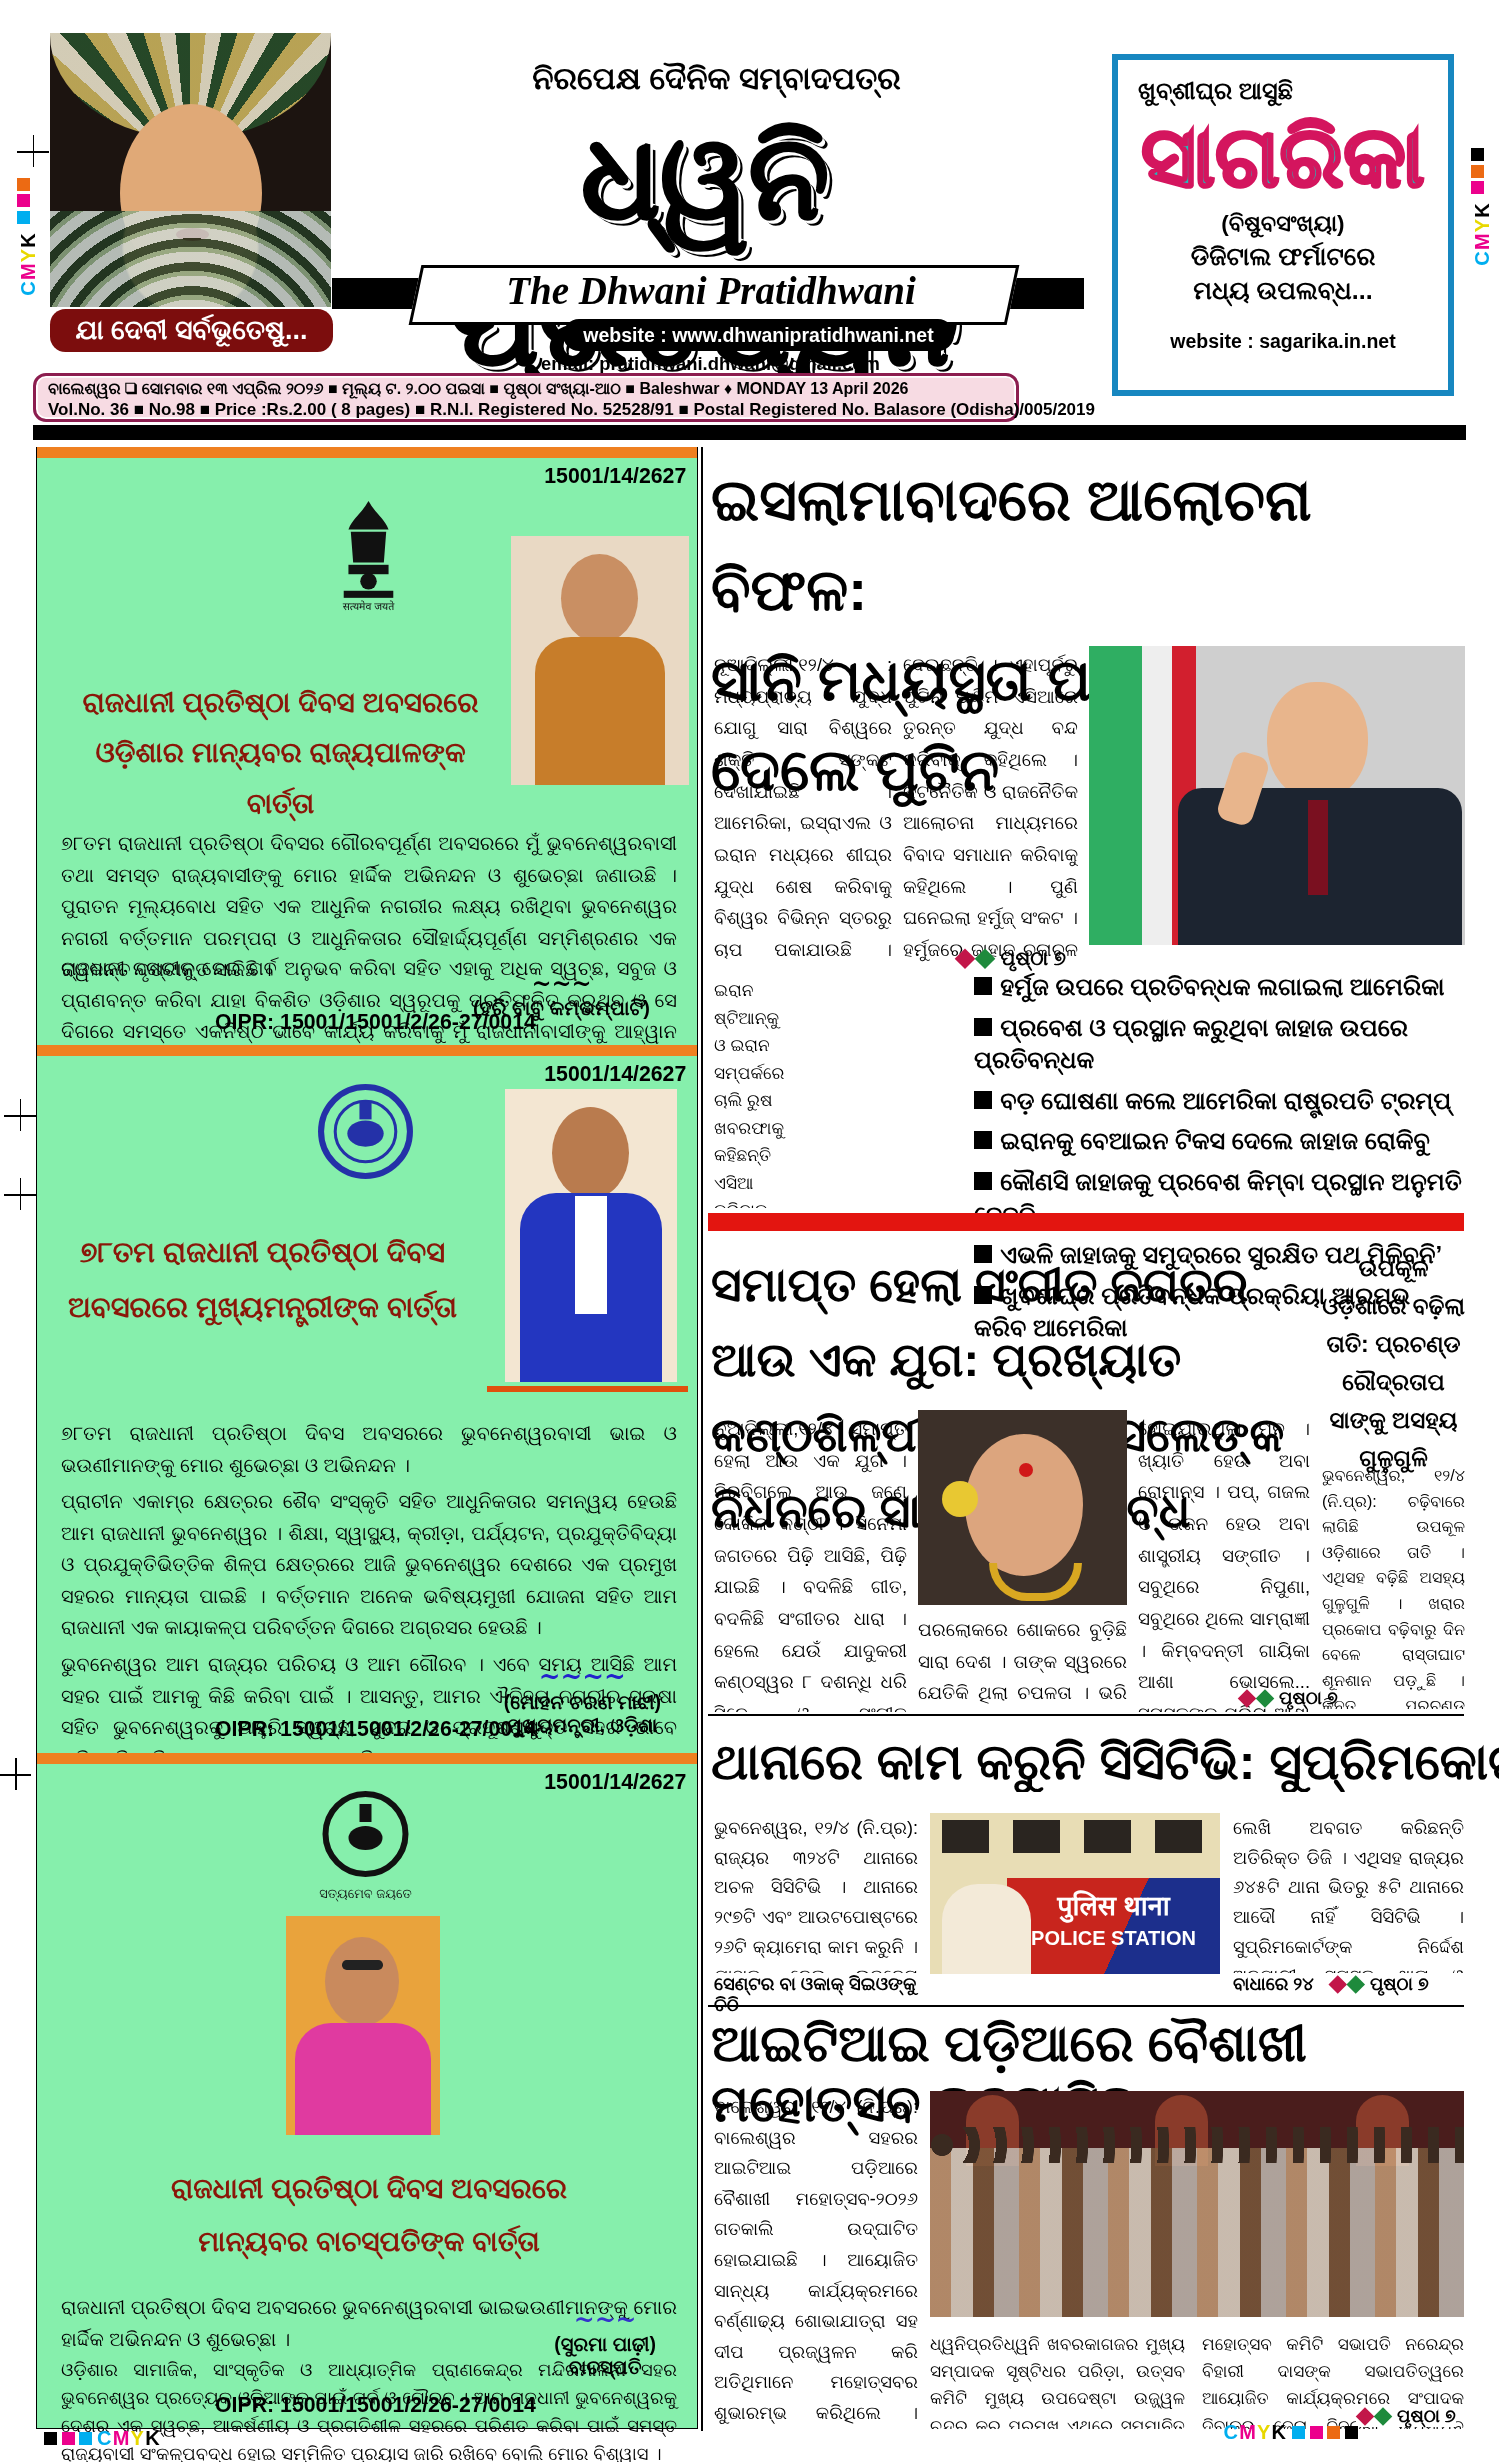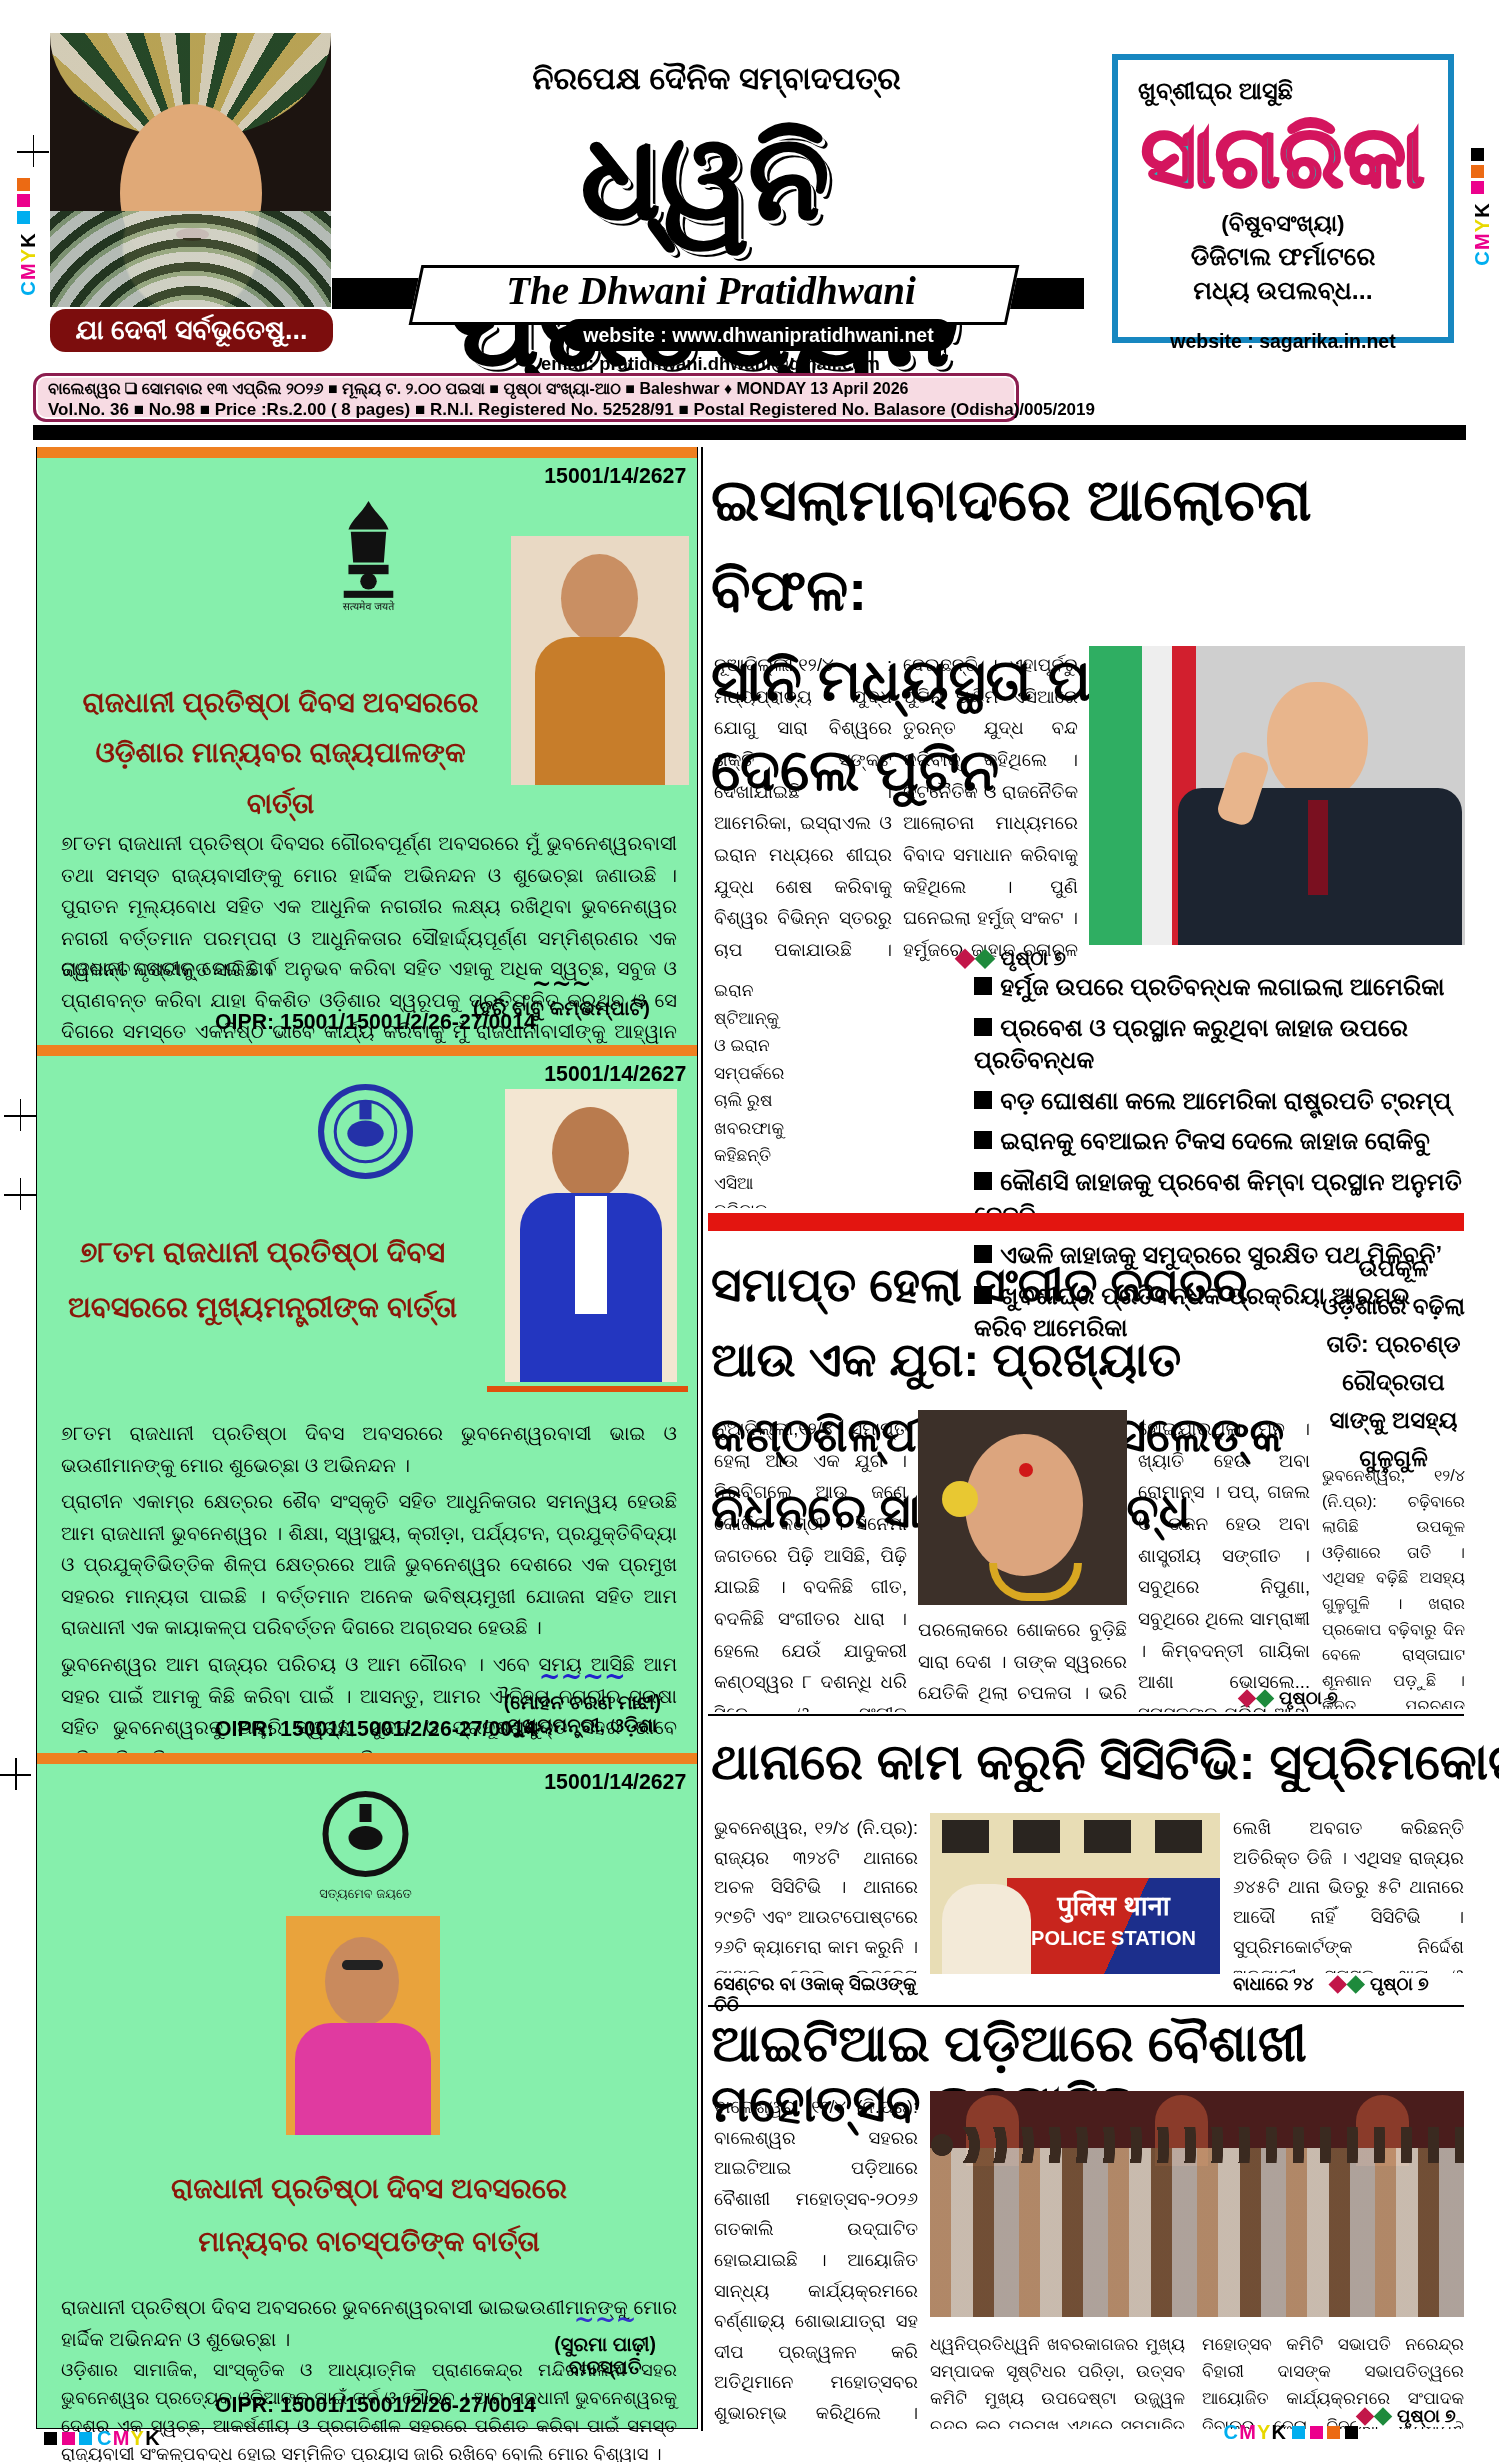--- a/index.html
+++ b/index.html
@@ -35,21 +35,21 @@
   .site-pill{left:515px;top:319px;width:391px;height:32px;background:#000;border-radius:16.6px;color:#fff;
      font-size:19.5px;font-weight:bold;line-height:32px;text-align:center;margin-left:48px;}
   .email-line{left:515px;top:353px;width:391px;font-size:18.4px;font-weight:bold;text-align:center;}
 
   .date-strip{left:33px;top:373px;width:986px;height:49px;background:#f7dbe3;border:3.6px solid #8c1d4f;
      border-radius:13px;box-shadow:0 0 0 1.8px #fff inset;padding:1.2px 12px;box-sizing:border-box;}
   .date-strip .l1{font-size:16px;font-weight:bold;margin-top:2.4px;white-space:nowrap;}
   .date-strip .l2{font-size:17px;font-weight:bold;margin-top:2.4px;white-space:nowrap;}
   .black-rule{left:33px;top:425px;width:1433px;height:15.4px;background:#000;}
 
-  .sagarika{left:1112px;top:54px;width:342px;height:289px;border:6.5px solid #1787c0;background:#fff;box-sizing:border-box;}
+  .sagarika{left:1112px;top:54px;width:342px;height:342px;border:6.5px solid #1787c0;background:#fff;box-sizing:border-box;}
   .sag-coming{margin:16.6px 0 0 20px;font-size:24px;font-weight:bold;}
   .sag-logo{margin-top:4.7px;font-size:84px;font-weight:900;text-align:center;color:#25b7b7;
      -webkit-text-stroke:3px #d4155e;}
   .sag-n1{margin-top:3.6px;font-size:22.5px;font-weight:bold;text-align:center;}
   .sag-n2{margin-top:4.7px;font-size:25px;font-weight:bold;text-align:center;}
   .sag-n3{margin-top:4.7px;font-size:25px;font-weight:bold;text-align:center;}
   .sag-site{margin-top:24px;font-size:19.5px;font-weight:bold;text-align:center;}
 
   
   .notice{left:36px;width:662px;background:#86efac;border-left:1.8px solid #000;border-right:1.8px solid #000;box-sizing:border-box;}

